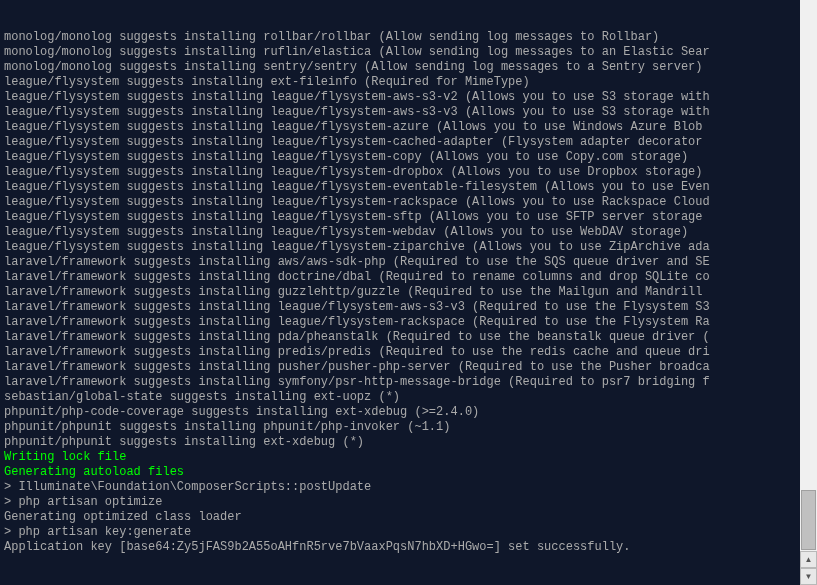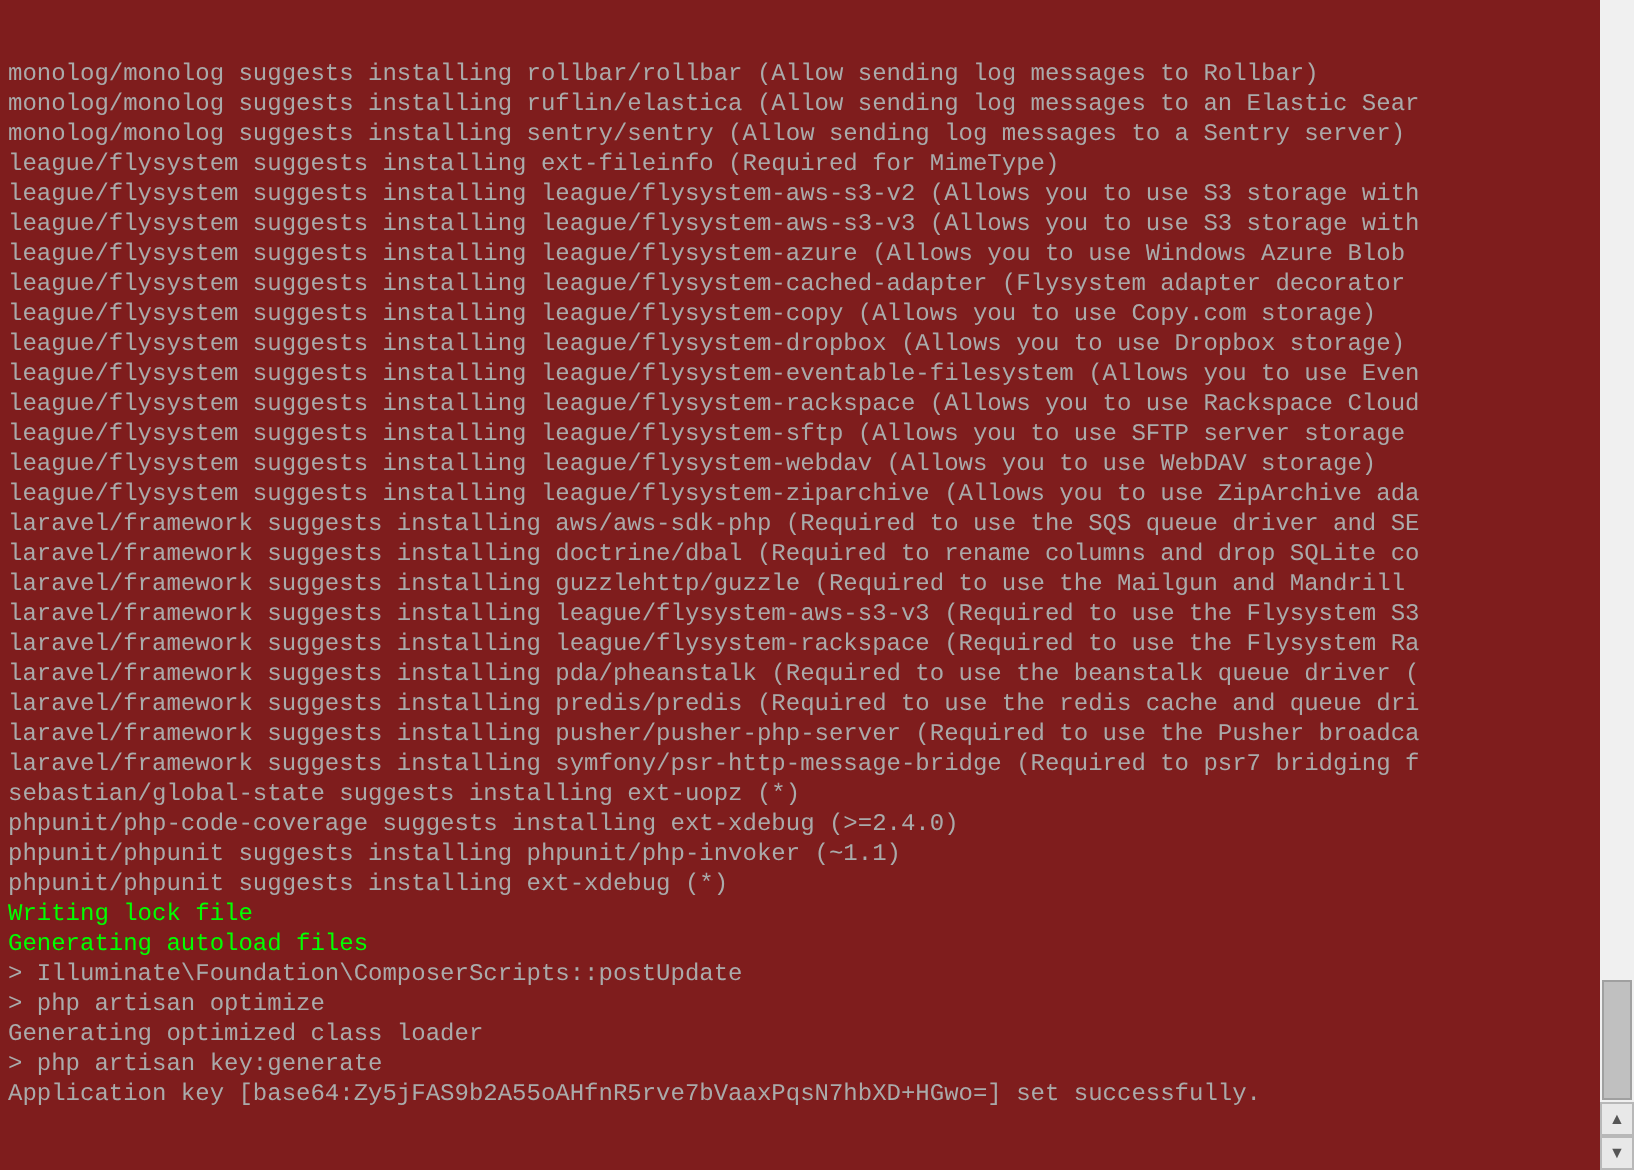--- a/index.html
+++ b/index.html
@@ -14,21 +14,21 @@
     position: relative;
     width: 817px;
     height: 585px;
   }
   .term {
     position: absolute;
     left: 0;
     top: 0;
     width: 800px;
     height: 585px;
-    background: #7f1d1d;
+    background: #0f172a;
     font-family: "Courier New", Courier, monospace;
     font-size: 12px;
     line-height: 15px;
     color: #aaa;
     white-space: pre;
     overflow: hidden;
     padding-left: 4px;
   }
   .line { white-space: pre; }
   .grn { color: #00ff00; }

